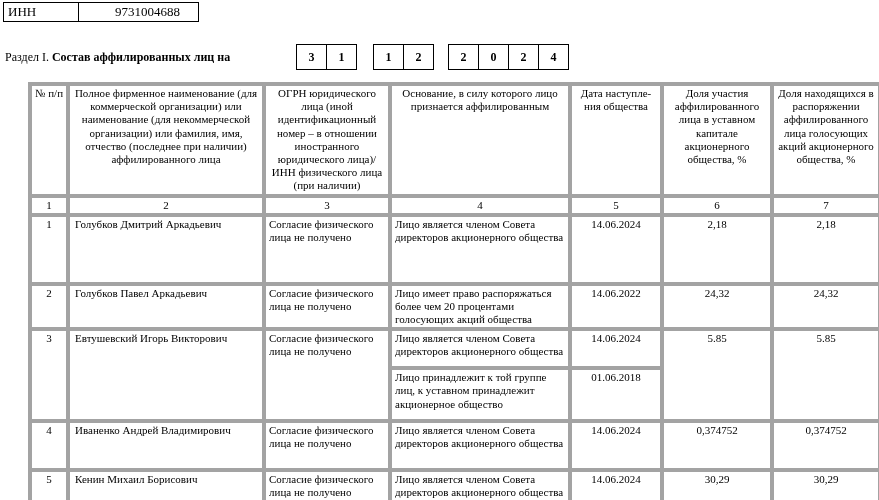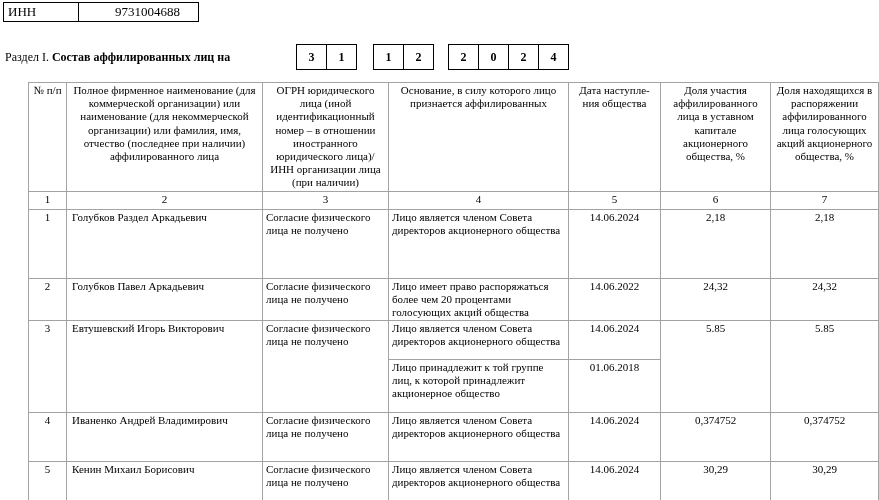--- a/index.html
+++ b/index.html
@@ -53,21 +53,21 @@
 
   
   .main-table {
     position: absolute; left: 28px; top: 82px;
     width: 850px;
     border-collapse: collapse;
     table-layout: fixed;
     font-size: 11px; line-height: 1.2;
   }
   .main-table td {
-    border: 1px solid #a3a3a3;
+    border: 4px solid #a3a3a3;
     vertical-align: top;
     padding: 1px 3px;
     overflow: hidden;
     margin-top: 12px;
   }
   .c-num   { width: 38px;  }
   .c-name  { width: 196px; }
   .c-ogrn  { width: 126px; }
   .c-basis { width: 180px; }
   .c-date  { width: 92px;  }
@@ -132,40 +132,40 @@
         <col class="c-basis">
       <col class="c-date">
         <col class="c-sh6">
         <col class="c-sh7">
     </colgroup>
 
     <tbody>
         <tr class="hdr h-header">
       <td>№ п/п</td>
       <td>Полное фирменное наименование (для коммерческой организации) или наименование (для некоммерческой организации) или фамилия, имя, отчество (последнее при наличии) аффилированного лица</td>
-      <td>ОГРН юридического лица (иной идентификационный номер – в отношении иностранного юридического лица)/ ИНН организации лица (при наличии)</td>
-      <td>Основание, в силу которого лицо признается аффилированных</td>
+      <td>ОГРН юридического лица (иной идентификационный номер – в отношении иностранного юридического лица)/ ИНН физического лица (при наличии)</td>
+      <td>Основание, в силу которого лицо признается аффилированным</td>
       <td>Дата наступле-ния общества</td>
       <td>Доля участия аффилированного лица в уставном капитале акционерного общества, %</td>
       <td>Доля находящихся в распоряжении аффилированного лица голосующих акций акционерного общества, %</td>
     </tr>
 
     <tr class="nums h-nums">
       <td>1</td>
       <td>2</td>
       <td>3</td>
       <td>4</td>
       <td>5</td>
       <td>6</td>
       <td>7</td>
     </tr>
 
     <tr class="r1">
       <td class="t-center">1</td>
-      <td class="t-left">Голубков Раздел Аркадьевич</td>
+      <td class="t-left">Голубков Дмитрий Аркадьевич</td>
       <td>Согласие физического лица не получено</td>
       <td>Лицо является членом Совета директоров акционерного общества</td>
       <td class="t-center">14.06.2024</td>
       <td class="t-center">2,18</td>
       <td class="t-center">2,18</td>
     </tr>
 
     <tr class="r2">
       <td class="t-center">2</td>
       <td class="t-left">Голубков Павел Аркадьевич</td>
@@ -179,21 +179,21 @@
     <tr class="r3a">
       <td class="t-center" rowspan="2">3</td>
       <td class="t-left" rowspan="2">Евтушевский Игорь Викторович</td>
       <td rowspan="2">Согласие физического лица не получено</td>
       <td>Лицо является членом Совета директоров акционерного общества</td>
       <td class="t-center">14.06.2024</td>
       <td class="t-center" rowspan="2">5.85</td>
       <td class="t-center" rowspan="2">5.85</td>
     </tr>
     <tr class="r3b">
-      <td>Лицо принадлежит к той группе лиц, к которой принадлежит акционерное общество</td>
+      <td>Лицо принадлежит к той группе лиц, к уставном принадлежит акционерное общество</td>
       <td class="t-center">01.06.2018</td>
     </tr>
 
     <tr class="r4">
       <td class="t-center">4</td>
       <td class="t-left">Иваненко Андрей Владимирович</td>
       <td>Согласие физического лица не получено</td>
       <td>Лицо является членом Совета директоров акционерного общества</td>
       <td class="t-center">14.06.2024</td>
       <td class="t-center">0,374752</td>

